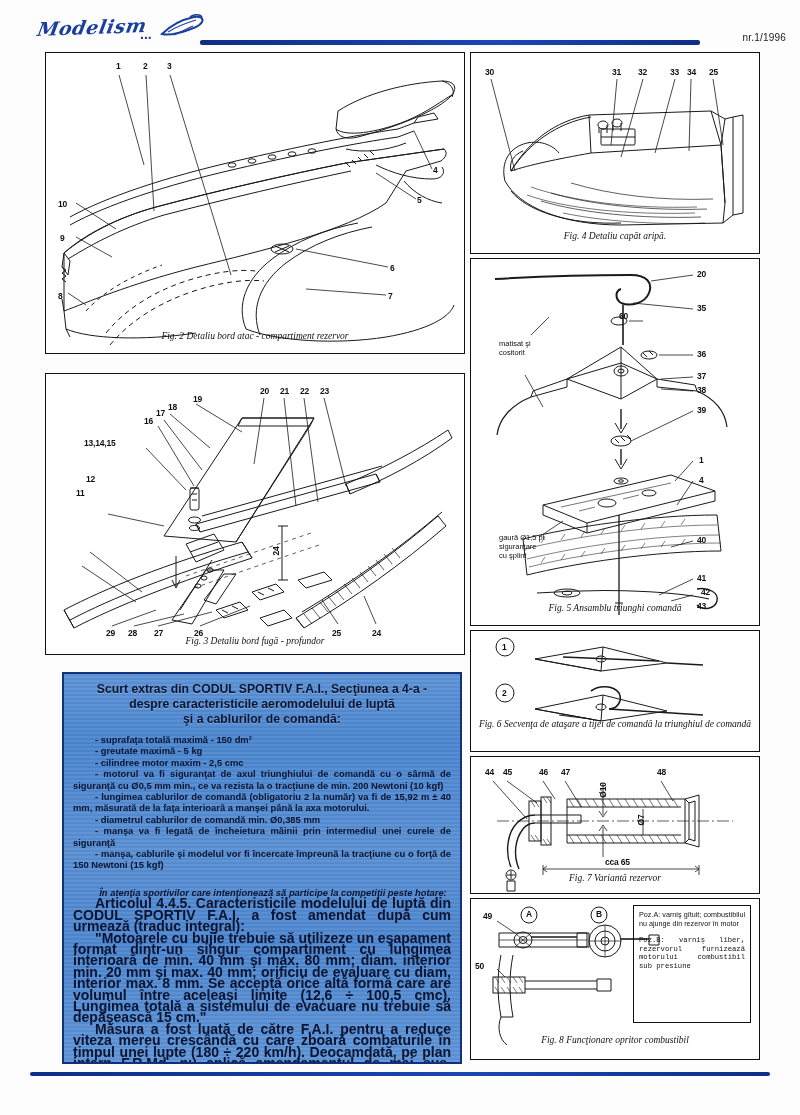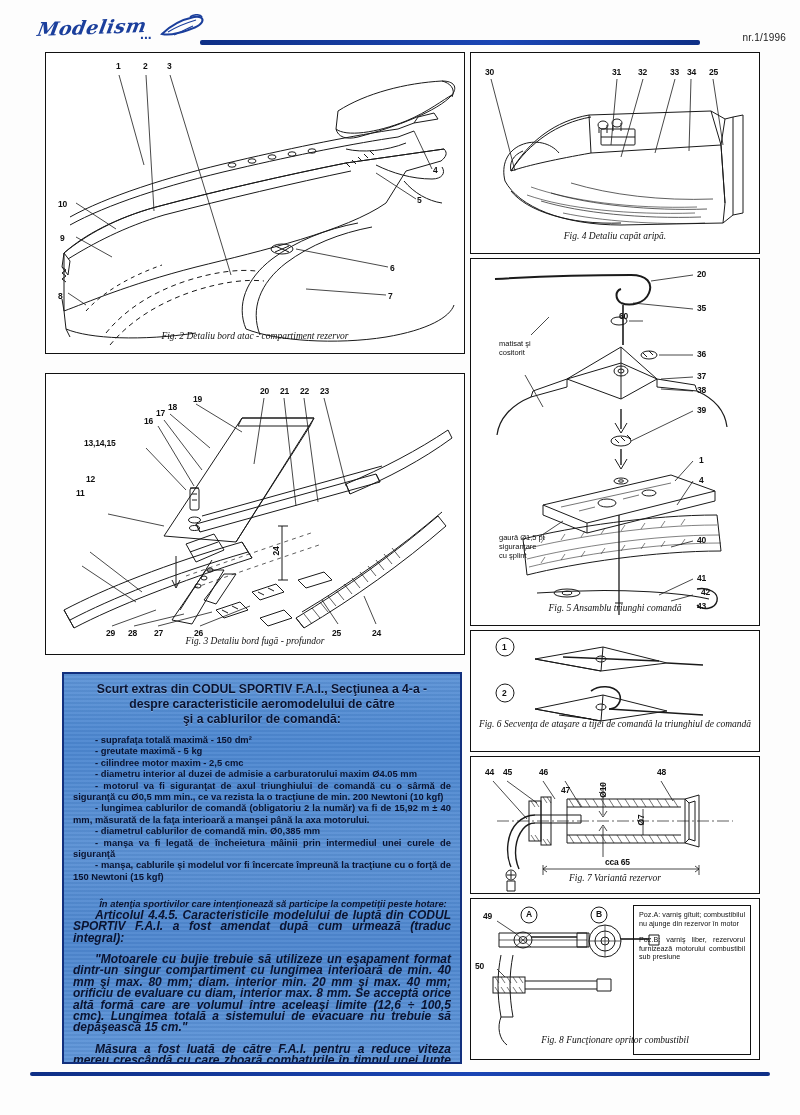--- a/index.html
+++ b/index.html
@@ -48,22 +48,22 @@
       repeating-linear-gradient(0deg,rgba(255,255,255,.05) 0 2px,rgba(0,0,0,.03) 2px 4px),
       linear-gradient(180deg,#5d93d6 0%,#4b86d0 18%,#5a90d4 45%,#4d86cf 70%,#5f95d8 100%);
     color:#0b1b40;overflow:hidden;}
   #extract .hd{margin:8px 10px 2px;text-align:center;font-weight:bold;font-size:12.2px;
     line-height:15px;color:#0a1330;text-shadow:0 1px 0 rgba(255,255,255,.25);}
   #extract ul{margin:7px 0 0 0;padding:0 9px 0 9px;list-style:none;}
   #extract li{font-size:9.4px;line-height:11.4px;font-weight:bold;color:#0a1330;
     text-indent:22px;margin:0;text-align:justify;}
   #extract .ital{margin:9px 9px 0;font-size:9.4px;line-height:11.4px;font-weight:bold;
     font-style:italic;text-indent:22px;color:#0a1330;text-align:center;}
-  #extract p.body{margin:10px 9px;font-size:12px;line-height:11.4px;font-weight:bold;
-    text-indent:22px;text-align:justify;color:#0a1330;font-style:italic;}
+  #extract p.body{margin:0 9px;font-size:14px;line-height:11.4px;font-weight:bold;
+    text-indent:22px;text-align:justify;color:#0a1330;}
   #extract p.tight{margin-top:0;}
   #extract .spacer{height:7px;}
 </style>
 </head>
 <body>
 
 <div id="page">
 
   <div id="masthead">
     <div class="logo-script">Modelism</div>
@@ -493,21 +493,21 @@
         <line x1="22" y1="24" x2="56" y2="62"></line>
         <line x1="36" y1="24" x2="66" y2="46"></line>
         <line x1="72" y1="24" x2="84" y2="42"></line>
         <line x1="94" y1="24" x2="110" y2="50"></line>
         <line x1="190" y1="24" x2="202" y2="44"></line>
       </g>
     </svg>
     <span class="num" style="left:14px;top:10px;">44</span>
     <span class="num" style="left:32px;top:10px;">45</span>
     <span class="num" style="left:68px;top:10px;">46</span>
-    <span class="num" style="left:90px;top:28px;">47</span>
+    <span class="num" style="left:90px;top:10px;">47</span>
     <span class="num" style="left:186px;top:10px;">48</span>
     <span class="num" style="left:124px;top:28px;transform:rotate(-90deg);">Ø10</span>
     <span class="num" style="left:165px;top:58px;transform:rotate(-90deg);">Ø7</span>
     <span class="num" style="left:134px;top:100px;">cca 65</span>
     <div class="cap" style="top:116px;text-align:center;">Fig. 7 Variantă rezervor</div>
   </div>
 
   <div class="panel" style="left:470px;top:898px;width:288px;height:160px;">
     <svg class="draw" viewBox="0 0 288 160">
       <g fill="none" stroke="#1a1a1a" stroke-width="1">
@@ -549,39 +549,38 @@
       <g stroke="#1a1a1a" stroke-width="0.8" fill="none">
         <line x1="26" y1="22" x2="44" y2="34"></line>
         <line x1="26" y1="70" x2="34" y2="78"></line>
       </g>
     </svg>
     <span class="num" style="left:12px;top:12px;">49</span>
     <span class="num" style="left:4px;top:62px;">50</span>
     <span class="num" style="left:55px;top:10px;">A</span>
     <span class="num" style="left:125px;top:10px;">B</span>
 
-    <div style="position:absolute;left:162px;top:6px;width:118px;height:150px;border:1.2px solid #111;padding:5px 5px;box-sizing:border-box;">
+    <div style="position:absolute;left:162px;top:6px;width:118px;height:118px;border:1.2px solid #111;padding:5px 5px;box-sizing:border-box;">
       <div class="note" style="position:static;font-size:7.2px;line-height:8.6px;text-align:justify;">Poz.A: varniş gîtuit; combustibilul nu ajunge din rezervor în motor</div>
-      <div class="note" style="position:static;margin-top:8px;font-size:7.2px;line-height:8.6px;text-align:justify;">Poz.B: varniş liber, rezervorul furnizează motorului combustibil sub presiune</div>
+      <div class="note" style="position:static;margin-top:8px;font-size:7.2px;line-height:8.6px;text-align:justify;font-family:Liberation Mono, monospace;">Poz.B: varniş liber, rezervorul furnizează motorului combustibil sub presiune</div>
     </div>
     <div class="cap" style="top:136px;">Fig. 8 Funcţionare opritor combustibil</div>
   </div>
 
   <div id="extract">
     <div class="hd">
       <div>Scurt extras din CODUL SPORTIV F.A.I., Secţiunea a 4-a -</div>
-      <div>despre caracteristicile aeromodelului de către</div>
+      <div>despre caracteristicile aeromodelului de luptă</div>
       <div>şi a cablurilor de comandă:</div>
     </div>
 
     <ul>
       <li>- suprafaţa totală maximă - 150 dm²</li>
       <li>- greutate maximă - 5 kg</li>
       <li>- cilindree motor maxim - 2,5 cmc</li>
-      <li>- diametru interior al duzei de admisie a carburatorului maxim Ø4.05 mm</li>
       <li>- motorul va fi siguranţat de axul triunghiului de comandă cu o sârmă de siguranţă cu Ø0,5 mm min., ce va rezista la o tracţiune de min. 200 Newtoni (10 kgf)</li>
       <li>- lungimea cablurilor de comandă (obligatoriu 2 la număr) va fi de 15,92 m ± 40 mm, măsurată de la faţa interioară a manşei până la axa motorului.</li>
       <li>- diametrul cablurilor de comandă min. Ø0,385 mm</li>
       <li>- manşa va fi legată de încheietura mâinii prin intermediul unei curele de siguranţă</li>
       <li>- manşa, cablurile şi modelul vor fi încercate împreună la tracţiune cu o forţă de 150 Newtoni (15 kgf)</li>
     </ul>
 
     <div class="spacer"></div>
 
     <div class="ital">În atenţia sportivilor care intenţionează să participe la competiţii peste hotare:</div>

